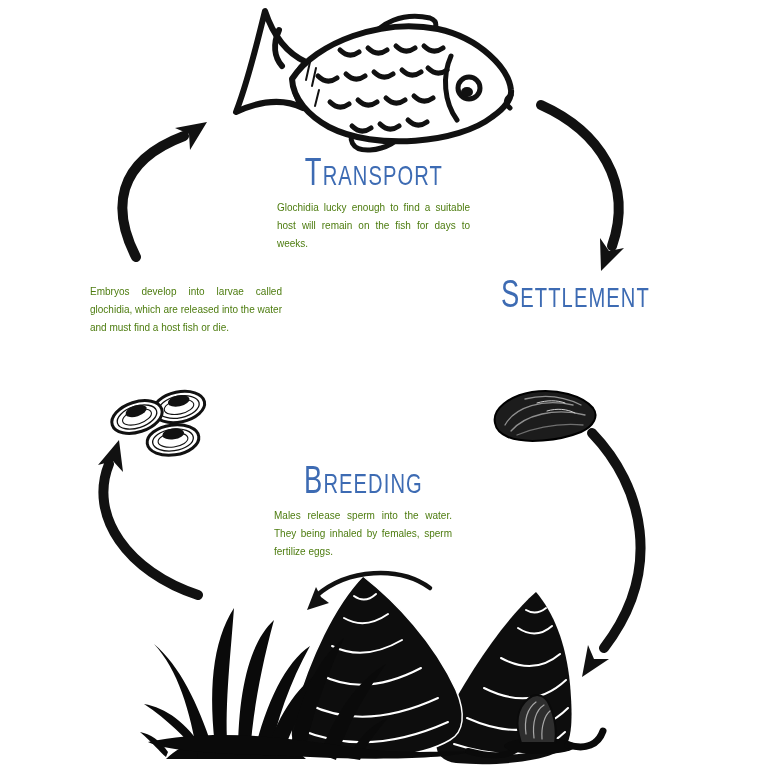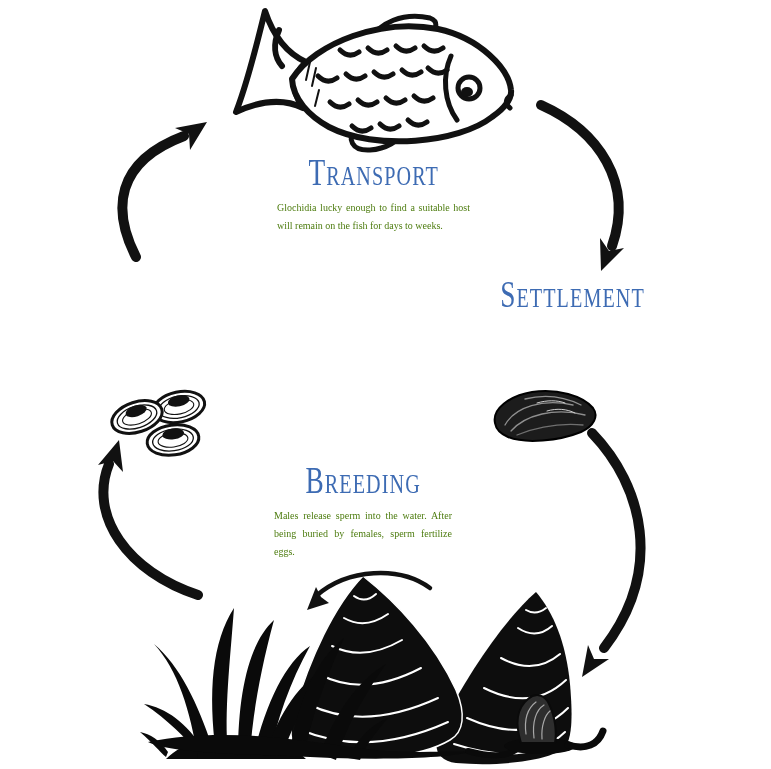--- a/index.html
+++ b/index.html
@@ -1,18 +1,18 @@
 <!DOCTYPE html>
 <html><head>
 <meta charset="utf-8">
 <style>
   html,body{margin:0;padding:0;background:#ffffff;}
   .canvas{
     position:relative;width:771px;height:769px;background:#ffffff;
-    font-family:Liberation Serif, serif;overflow:hidden;
+    font-family:Liberation Sans, sans-serif;overflow:hidden;
   }
   .illus{position:absolute;}
   .stage{position:absolute;text-align:center;}
   .stage h2{margin:0;line-height:1;}
   .stage-title{
     display:inline-block;
     transform:scaleX(0.72);
     transform-origin:50% 100%;
     font-size:28px;font-weight:400;letter-spacing:1.5px;
     color:#3d6bb3;text-transform:uppercase;white-space:nowrap;
@@ -149,29 +149,30 @@
       <polygon points="169,48 191,41 183,35 178,25" fill="#111"></polygon>
     </g>
   </svg>
 
   <section class="stage" id="stage-transport">
     <h2><span class="stage-title">Transport</span></h2>
     <p>Glochidia lucky enough to find a suitable host will remain on the fish for days to weeks.</p>
   </section>
 
   <section class="stage" id="stage-spawning">
+    <p>Embryos develop into larvae called glochidia, which are released into the water and must find a host fish or die.</p>
   </section>
 
   <section class="stage" id="stage-settlement">
     <h2><span class="stage-title">Settlement</span></h2>
   </section>
 
   <section class="stage" id="stage-breeding">
     <h2><span class="stage-title">Breeding</span></h2>
-    <p>Males release sperm into the water. After being buried by females, sperm fertilize eggs.</p>
+    <p>Males release sperm into the water. They being inhaled by females, sperm fertilize eggs.</p>
   </section>
 
   <svg class="overlay" width="771" height="769" viewBox="0 0 771 769">
     <g>
       <path d="M136,257 C112,210 115,162 184,136" fill="none" stroke="#111" stroke-width="10" stroke-linecap="round"></path>
       <polygon points="207,122 190,150 189,134 175,128" fill="#111"></polygon>
     </g>
     <g>
       <path d="M541,105 C599,131 634,183 612,246" fill="none" stroke="#111" stroke-width="10" stroke-linecap="round"></path>
       <polygon points="601,271 624,248 609,251 600,238" fill="#111"></polygon>

